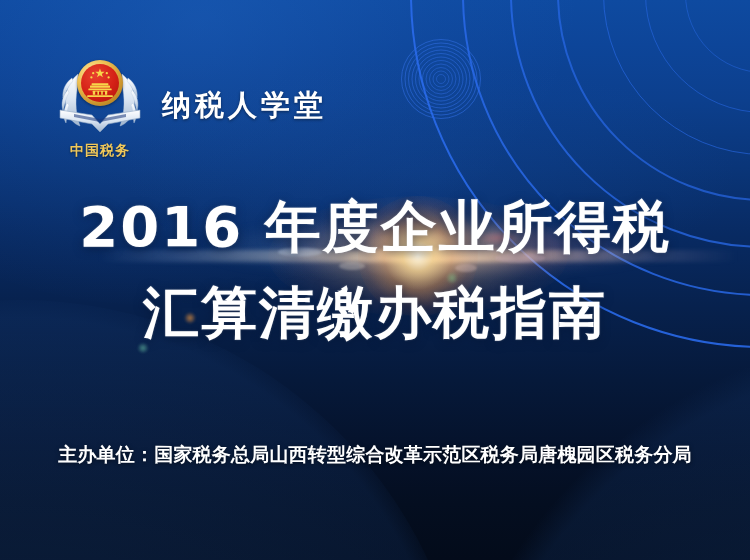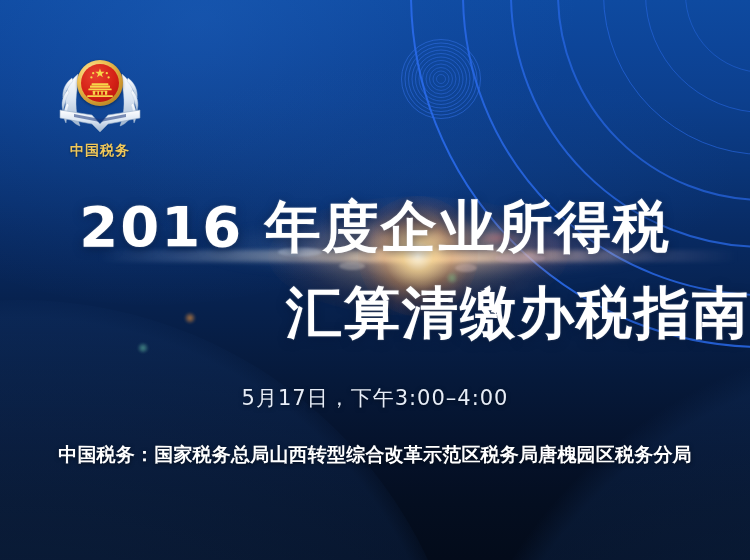--- a/index.html
+++ b/index.html
@@ -251,21 +251,20 @@
     font-size: 56px;
     line-height: 70px;
     font-weight: 700;
     letter-spacing: 2px;
     white-space: nowrap;
     font-family: "DejaVu Sans", "Liberation Sans", sans-serif;
     text-shadow: 0 2px 10px rgba(6,20,50,0.55), 0 0 2px rgba(255,255,255,0.35);
   }
   .title-line.l2 {
     margin-top: 16px;
-    text-align: right;
   }
 
   
   .schedule {
     position: absolute;
     left: 0;
     right: 0;
     top: 384px;
     text-align: center;
     color: #e7edf7;
@@ -392,24 +391,24 @@
             <rect x="14.2" y="27.6" width="2.2" height="3.2"></rect>
             <rect x="18.0" y="27.6" width="2.2" height="3.2"></rect>
             <rect x="21.8" y="27.6" width="2.2" height="3.2"></rect>
           </g>
         </svg>
       </div>
 
       <div class="em-caption">中国税务</div>
     </div>
 
+    <div class="brand-title">纳税人学堂</div>
   </div>
 
   <div class="title-block">
     <div class="title-line l1">2016 年度企业所得税</div>
     <div class="title-line l2">汇算清缴办税指南</div>
   </div>
 
-  <div class="schedule">5月17日，下午3:00–4:00</div>
-
-  <div class="organizer">中国税务：国家税务总局山西转型综合改革示范区税务局唐槐园区税务分局</div>
+
+  <div class="organizer">主办单位：国家税务总局山西转型综合改革示范区税务局唐槐园区税务分局</div>
 
 </div>
 
 </body></html>

